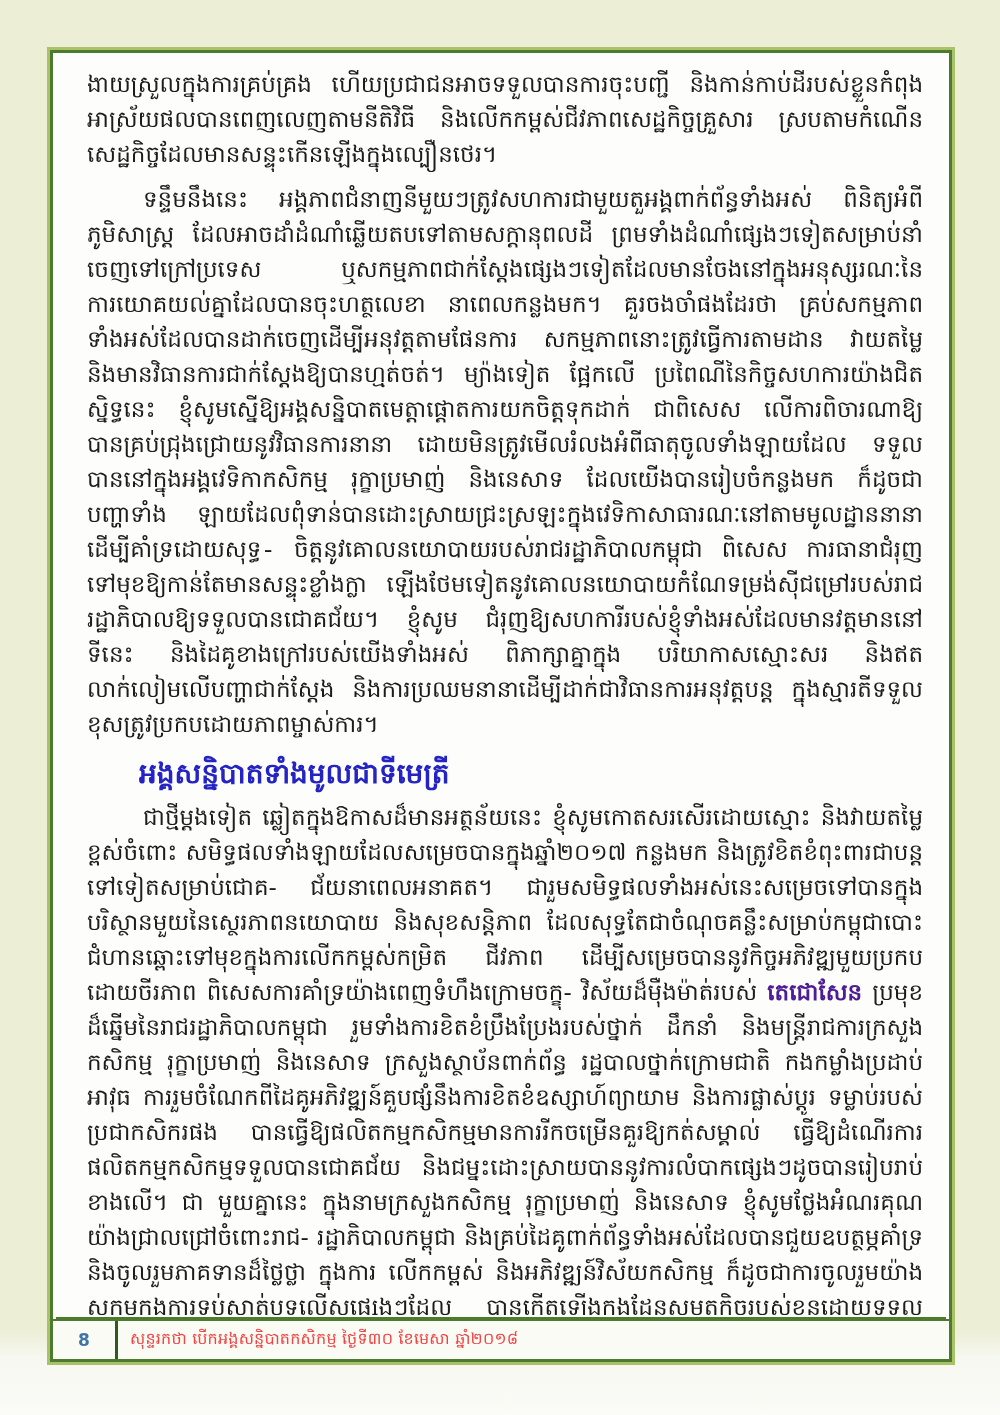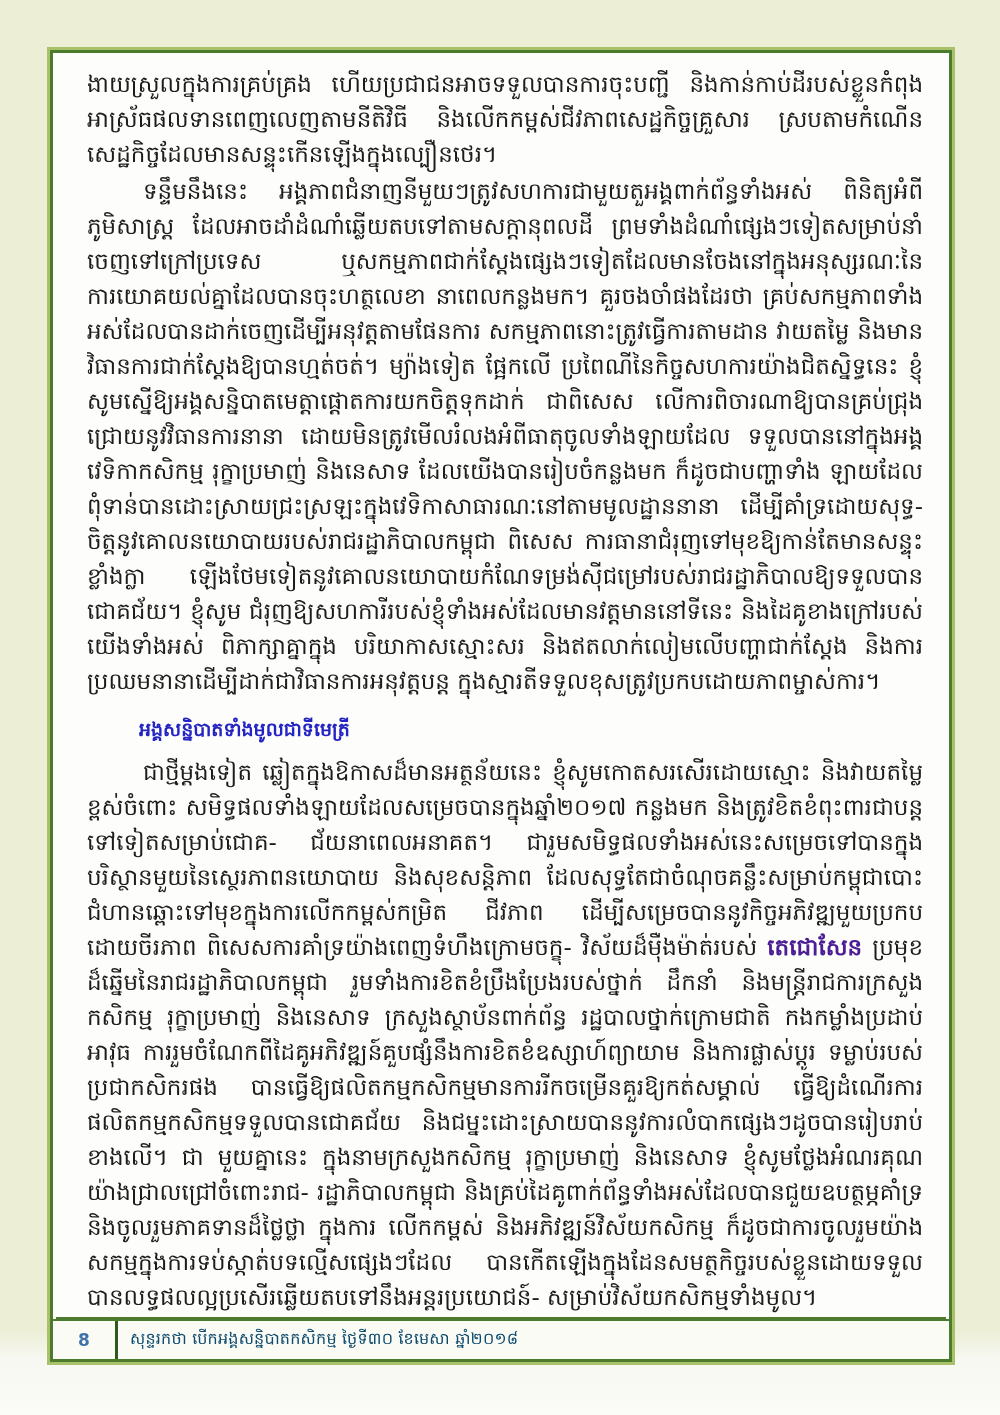--- a/index.html
+++ b/index.html
@@ -35,27 +35,27 @@
     bottom: 44px;
     overflow: hidden;
     color: #1c1c1c;
     font-size: 23px;
     line-height: 35px;
     text-align: justify;
   }
 
   .para { text-align: justify; }
   .para.indent { text-indent: 56px; }
-  .para + .para { margin-top: 2px; }
+  .para + .para { margin-top: 12px; font-family: Liberation Mono, monospace; }
 
   .section-heading {
     margin: 10px 0 6px 52px;
     color: #2424c4;
     font-weight: bold;
-    font-size: 19px;
+    font-size: 28px;
     line-height: 40px;
     text-align: left;
   }
 
   .hl-name {
     color: #4c1d95;
     font-weight: bold;
   }
 
   .footer-bar {
@@ -80,33 +80,33 @@
   }
 
   .footer-divider {
     width: 3px;
     align-self: stretch;
     background: #2e5a1e;
   }
 
   .footer-caption {
     padding-left: 12px;
-    color: #0c4a6e;
+    color: #ef4444;
     font-size: 16px;
     letter-spacing: 0.2px;
   }
 </style>
 </head>
 <body>
 
 <div class="page-frame">
 
   <div class="content">
 
-    <p class="para">ងាយស្រួលក្នុងការគ្រប់គ្រង ហើយប្រជាជនអាចទទួលបានការចុះបញ្ជី និងកាន់កាប់ដីរបស់ខ្លួនកំពុង អាស្រ័ធផលទានពេញលេញតាមនីតិវិធី និងលើកកម្ពស់ជីវភាពសេដ្ឋកិច្ចគ្រួសារ ស្របតាមកំណើន សេដ្ឋកិច្ចដែលមានសន្ទុះកើនឡើងក្នុងល្បឿនថេរ។</p>
+    <p class="para">ងាយស្រួលក្នុងការគ្រប់គ្រង ហើយប្រជាជនអាចទទួលបានការចុះបញ្ជី និងកាន់កាប់ដីរបស់ខ្លួនកំពុង អាស្រ័យផលបានពេញលេញតាមនីតិវិធី និងលើកកម្ពស់ជីវភាពសេដ្ឋកិច្ចគ្រួសារ ស្របតាមកំណើន សេដ្ឋកិច្ចដែលមានសន្ទុះកើនឡើងក្នុងល្បឿនថេរ។</p>
 
     <p class="para indent">ទន្ទឹមនឹងនេះ អង្គភាពជំនាញនីមួយៗត្រូវសហការជាមួយតួអង្គពាក់ព័ន្ធទាំងអស់ ពិនិត្យអំពីភូមិសាស្ត្រ ដែលអាចដាំដំណាំឆ្លើយតបទៅតាមសក្តានុពលដី ព្រមទាំងដំណាំផ្សេងៗទៀតសម្រាប់នាំចេញទៅក្រៅប្រទេស ឬសកម្មភាពជាក់ស្តែងផ្សេងៗទៀតដែលមានចែងនៅក្នុងអនុស្សរណៈនៃការយោគយល់គ្នាដែលបានចុះហត្ថលេខា នាពេលកន្លងមក។ គួរចងចាំផងដែរថា គ្រប់សកម្មភាពទាំងអស់ដែលបានដាក់ចេញដើម្បីអនុវត្តតាមផែនការ សកម្មភាពនោះត្រូវធ្វើការតាមដាន វាយតម្លៃ និងមានវិធានការជាក់ស្តែងឱ្យបានហ្មត់ចត់។ ម្យ៉ាងទៀត ផ្អែកលើ ប្រពៃណីនៃកិច្ចសហការយ៉ាងជិតស្និទ្ធនេះ ខ្ញុំសូមស្នើឱ្យអង្គសន្និបាតមេត្តាផ្តោតការយកចិត្តទុកដាក់ ជាពិសេស លើការពិចារណាឱ្យបានគ្រប់ជ្រុងជ្រោយនូវវិធានការនានា ដោយមិនត្រូវមើលរំលងអំពីធាតុចូលទាំងឡាយដែល ទទួលបាននៅក្នុងអង្គវេទិកាកសិកម្ម រុក្ខាប្រមាញ់ និងនេសាទ ដែលយើងបានរៀបចំកន្លងមក ក៏ដូចជាបញ្ហាទាំង ឡាយដែលពុំទាន់បានដោះស្រាយជ្រះស្រឡះក្នុងវេទិកាសាធារណៈនៅតាមមូលដ្ឋាននានា ដើម្បីគាំទ្រដោយសុទ្ធ- ចិត្តនូវគោលនយោបាយរបស់រាជរដ្ឋាភិបាលកម្ពុជា ពិសេស ការធានាជំរុញទៅមុខឱ្យកាន់តែមានសន្ទុះខ្លាំងក្លា ឡើងថែមទៀតនូវគោលនយោបាយកំណែទម្រង់ស៊ីជម្រៅរបស់រាជរដ្ឋាភិបាលឱ្យទទួលបានជោគជ័យ។ ខ្ញុំសូម ជំរុញឱ្យសហការីរបស់ខ្ញុំទាំងអស់ដែលមានវត្តមាននៅទីនេះ និងដៃគូខាងក្រៅរបស់យើងទាំងអស់ ពិភាក្សាគ្នាក្នុង បរិយាកាសស្មោះសរ និងឥតលាក់លៀមលើបញ្ហាជាក់ស្តែង និងការប្រឈមនានាដើម្បីដាក់ជាវិធានការអនុវត្តបន្ត ក្នុងស្មារតីទទួលខុសត្រូវប្រកបដោយភាពម្ចាស់ការ។</p>
 
     <h2 class="section-heading">អង្គសន្និបាតទាំងមូលជាទីមេត្រី</h2>
 
     <p class="para indent"><span>ជាថ្មីម្តងទៀត ឆ្លៀតក្នុងឱកាសដ៏មានអត្ថន័យនេះ ខ្ញុំសូមកោតសរសើរដោយស្មោះ និងវាយតម្លៃខ្ពស់ចំពោះ សមិទ្ធផលទាំងឡាយដែលសម្រេចបានក្នុងឆ្នាំ២០១៧ កន្លងមក និងត្រូវខិតខំពុះពារជាបន្តទៅទៀតសម្រាប់ជោគ- ជ័យនាពេលអនាគត។ ជារួមសមិទ្ធផលទាំងអស់នេះសម្រេចទៅបានក្នុងបរិស្ថានមួយនៃស្ថេរភាពនយោបាយ និងសុខសន្តិភាព ដែលសុទ្ធតែជាចំណុចគន្លឹះសម្រាប់កម្ពុជាបោះជំហានឆ្ពោះទៅមុខក្នុងការលើកកម្ពស់កម្រិត ជីវភាព ដើម្បីសម្រេចបាននូវកិច្ចអភិវឌ្ឍមួយប្រកបដោយចីរភាព ពិសេសការគាំទ្រយ៉ាងពេញទំហឹងក្រោមចក្ខុ- វិស័យដ៏មុឺងម៉ាត់របស់ </span><span class="hl-name">តេជោសែន</span><span> ប្រមុខដ៏ឆ្នើមនៃរាជរដ្ឋាភិបាលកម្ពុជា រួមទាំងការខិតខំប្រឹងប្រែងរបស់ថ្នាក់ ដឹកនាំ និងមន្ត្រីរាជការក្រសួងកសិកម្ម រុក្ខាប្រមាញ់ និងនេសាទ ក្រសួងស្ថាប័នពាក់ព័ន្ធ រដ្ឋបាលថ្នាក់ក្រោមជាតិ កងកម្លាំងប្រដាប់អាវុធ ការរួមចំណែកពីដៃគូអភិវឌ្ឍន៍គួបផ្សំនឹងការខិតខំឧស្សាហ៍ព្យាយាម និងការផ្លាស់ប្តូរ ទម្លាប់របស់ប្រជាកសិករផង បានធ្វើឱ្យផលិតកម្មកសិកម្មមានការរីកចម្រើនគួរឱ្យកត់សម្គាល់ ធ្វើឱ្យដំណើរការ ផលិតកម្មកសិកម្មទទួលបានជោគជ័យ និងជម្នះដោះស្រាយបាននូវការលំបាកផ្សេងៗដូចបានរៀបរាប់ខាងលើ។ ជា មួយគ្នានេះ ក្នុងនាមក្រសួងកសិកម្ម រុក្ខាប្រមាញ់ និងនេសាទ ខ្ញុំសូមថ្លែងអំណរគុណយ៉ាងជ្រាលជ្រៅចំពោះរាជ- រដ្ឋាភិបាលកម្ពុជា និងគ្រប់ដៃគូពាក់ព័ន្ធទាំងអស់ដែលបានជួយឧបត្ថម្ភគាំទ្រ និងចូលរួមភាគទានដ៏ថ្លៃថ្លា ក្នុងការ លើកកម្ពស់ និងអភិវឌ្ឍន៍វិស័យកសិកម្ម ក៏ដូចជាការចូលរួមយ៉ាងសកម្មក្នុងការទប់ស្កាត់បទល្មើសផ្សេងៗដែល បានកើតឡើងក្នុងដែនសមត្ថកិច្ចរបស់ខ្លួនដោយទទួលបានលទ្ធផលល្អប្រសើរឆ្លើយតបទៅនឹងអន្តរប្រយោជន៍- សម្រាប់វិស័យកសិកម្មទាំងមូល។</span></p>
 
   </div>
 
   <div class="footer-bar">

